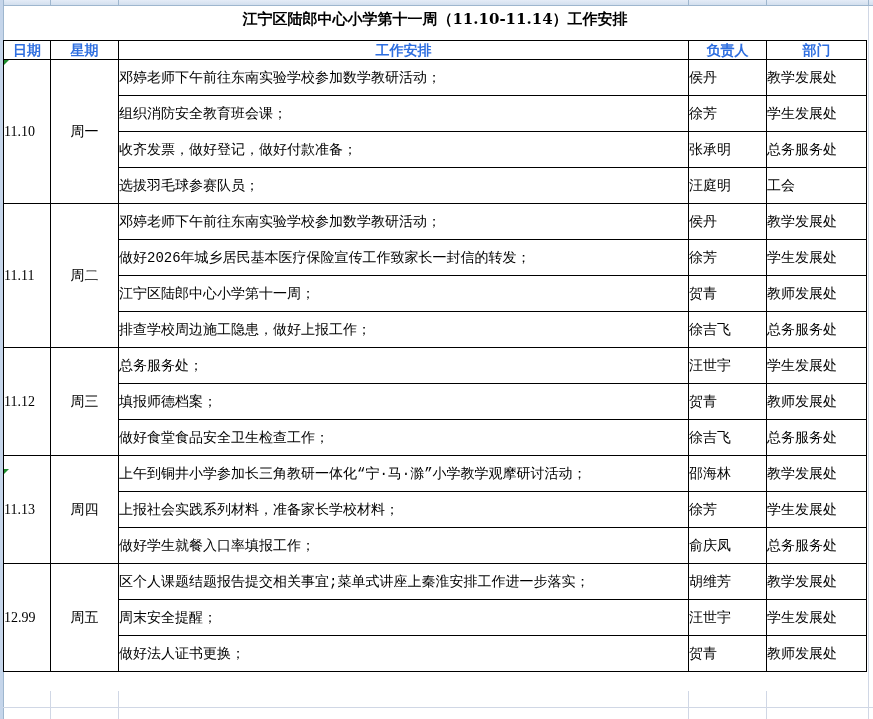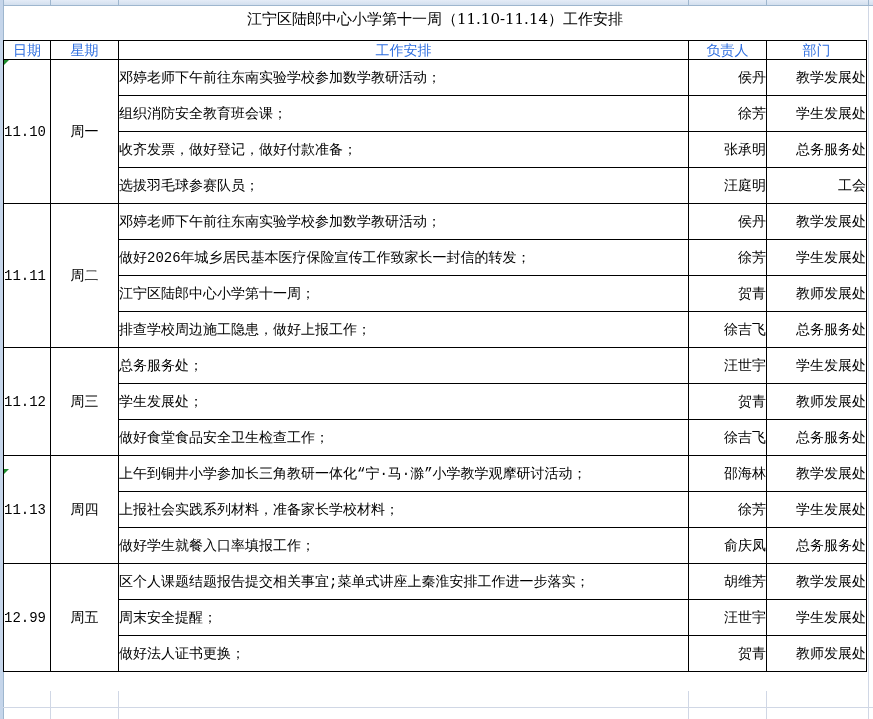--- a/index.html
+++ b/index.html
@@ -13,38 +13,38 @@
     position:absolute; left:0; top:0; width:873px; height:5px;
     background:linear-gradient(#e4ecf7,#d3dfee);
     border-bottom:1px solid #9eb6ce;
   }
   .colhdr .sep { position:absolute; top:0; height:5px; width:1px; background:#9eb6ce; }
   .leftedge { position:absolute; left:0; top:0; width:3px; height:719px; background:#c5d5ea; border-right:1px solid #9eb6ce; }
   .grid-v { position:absolute; width:1px; background:#d0d7e5; }
   .grid-h { position:absolute; height:1px; background:#d0d7e5; }
   .title {
     position:absolute; left:4px; top:6px; width:862px; height:30px;
-    text-align:center; font-weight:normal; font-size:15px; line-height:26px;
+    text-align:center; font-weight:bold; font-size:15px; line-height:26px;
     font-family: "DejaVu Serif", "Liberation Serif", serif;
   }
   table.sched {
     position:absolute; left:3px; top:40px;
     border-collapse:collapse; table-layout:fixed;
   }
   table.sched td, table.sched th {
     border:1.5px solid #000; padding:0; font-size:14px; white-space:nowrap; overflow:hidden;
   }
   table.sched th {
-    height:18px; color:#2f6fe0; font-weight:normal; font-size:14px; text-align:center; line-height:18px;
+    height:18px; color:#2f6fe0; font-weight:bold; font-size:14px; text-align:center; line-height:18px;
   }
   table.sched td { height:35px; }
   td.date, td.wd { text-align:center; vertical-align:middle;font-family:Liberation Mono, monospace; }
-  td.date { text-align:left; padding-left:4px; font-family:Liberation Mono, monospace; font-size:13px; }
+  td.date { text-align:left; padding-left:4px; font-family:Liberation Serif, serif; font-size:13px; }
   td.task { text-align:left; padding-left:2px;font-family:Liberation Mono, monospace; }
-  td.person, td.dept { text-align:right; }
+  td.person, td.dept { text-align:left; }
   .corner { position:absolute; width:0; height:0; border-top:5px solid #1e8c2e; border-right:5px solid transparent; }
 </style>
 </head>
 <body>
 
 <div class="colhdr">
   <div class="sep" style="left:50px"></div>
   <div class="sep" style="left:118px"></div>
   <div class="sep" style="left:688px"></div>
   <div class="sep" style="left:766px"></div>
@@ -127,21 +127,21 @@
     </tr>
 
     <tr>
       <td class="date" rowspan="3">11.12</td>
       <td class="wd" rowspan="3">周三</td>
       <td class="task">总务服务处；</td>
       <td class="person">汪世宇</td>
       <td class="dept">学生发展处</td>
     </tr>
     <tr>
-      <td class="task">学生发展处；</td>
+      <td class="task">填报师德档案；</td>
       <td class="person">贺青</td>
       <td class="dept">教师发展处</td>
     </tr>
     <tr>
       <td class="task">做好食堂食品安全卫生检查工作；</td>
       <td class="person">徐吉飞</td>
       <td class="dept">总务服务处</td>
     </tr>
 
     <tr>

